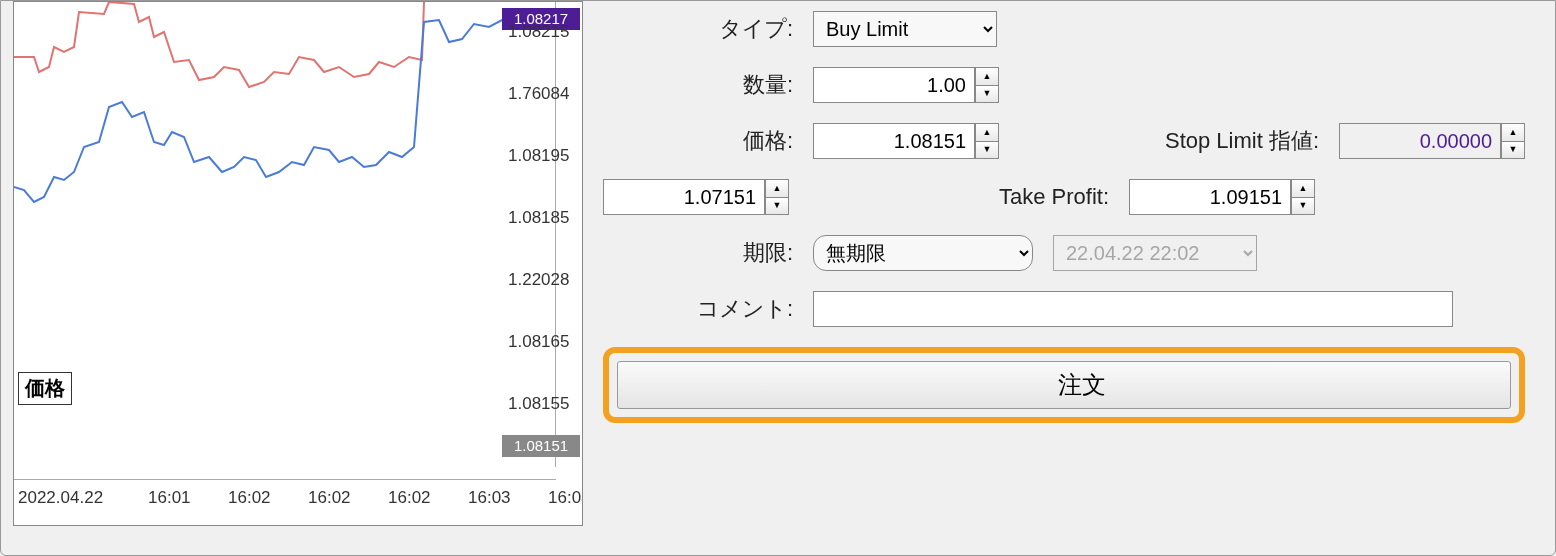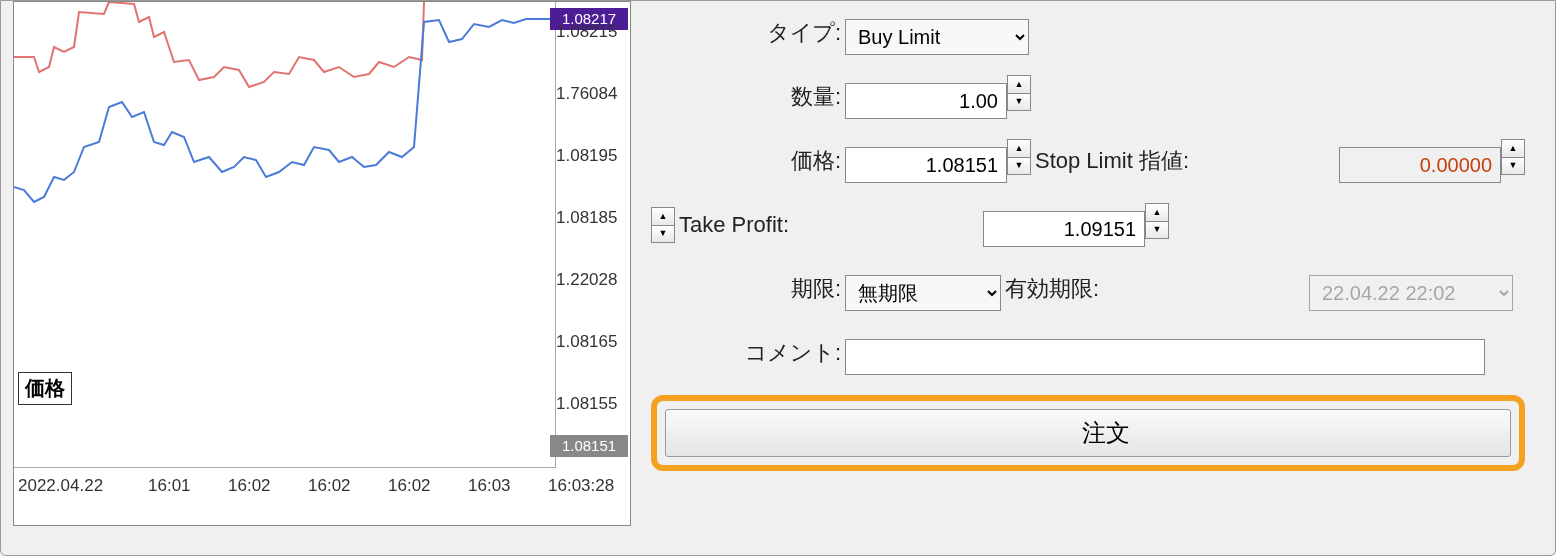--- a/index.html
+++ b/index.html
@@ -63,21 +63,21 @@
   color: #fff;
   transform: translateY(-50%);
 }
 .y-marker.blue { background: #4c1d95; }
 .y-marker.grey { background: #888; }
 .x-axis {
   position: absolute;
   left: 0;
   bottom: 0;
   width: 542px;
-  height: 58px;
+  height: 46px;
   border-top: 1px solid #aaa;
   padding-top: 12px;
 }
 .x-tick {
   position: absolute;
   font-size: 17px;
   color: #333;
   top: 8px;
 }
 .chart-svg {
@@ -96,44 +96,44 @@
   font-weight: bold;
 }
 .form-panel {
   flex: 1;
   padding: 10px 30px 10px 20px;
 }
 .form-row {
   display: flex;
   align-items: center;
   margin-bottom: 20px;
-  gap: 4px;
+  gap: 20px;
 }
 .form-label {
   width: 190px;
   text-align: right;
   font-size: 22px;
   color: #222;
 }
 .form-label-r {
   width: 300px;
+  text-align: right;
   font-size: 22px;
   color: #222;
 }
 select, input[type="text"] {
   font-family: inherit;
   font-size: 20px;
   padding: 4px 8px;
   border: 1px solid #888;
   background: #fff;
   height: 36px;
-  margin-top: 8px;
 }
 select.type-sel { width: 184px; background: #f8f8f8; }
-select.exp-sel { width: 156px; background: #f8f8f8; }
+select.exp-sel { width: 220px; background: #f8f8f8; border-radius: 13px; }
 select.date-sel { width: 204px; background: #f0f0f0; color: #888; }
 .num-input { width: 162px; text-align: right; }
 .spinner {
   width: 24px;
   height: 36px;
   display: flex;
   flex-direction: column;
   border: 1px solid #888;
 }
 .spinner-btn {
@@ -141,21 +141,21 @@
   background: linear-gradient(#fff,#e8e8e8);
   border: none;
   font-size: 9px;
   line-height: 1;
   cursor: pointer;
   padding: 0;
 }
 .spinner-btn:first-child { border-bottom: 1px solid #888; }
 .disabled-input {
   background: #f0f0f0 !important;
-  color: #c2410c;
+  color: #4c1d95;
 }
 .comment-input { width: 640px; height: 36px; }
 .price-quote {
   text-align: center;
   font-size: 48px;
   color: #222;
   margin: 20px 0 25px 0;
 }
 .price-quote .small { font-size: 40px; vertical-align: baseline; }
 .order-wrap {
@@ -245,41 +245,41 @@
         <input type="text" class="num-input disabled-input" disabled="" value="0.00000" style="">
         <div class="spinner">
           <button class="spinner-btn">▲</button>
           <button class="spinner-btn">▼</button>
         </div>
       </div>
     </div>
 
     <div class="form-row">
       <div class="input-group">
+        <input type="text" class="num-input" value="1.07151" style="">
         <div class="spinner">
           <button class="spinner-btn">▲</button>
           <button class="spinner-btn">▼</button>
         </div>
       </div>
       <div class="form-label-r">Take Profit:</div>
       <div class="input-group">
         <input type="text" class="num-input" value="1.09151" style="">
         <div class="spinner">
           <button class="spinner-btn">▲</button>
           <button class="spinner-btn">▼</button>
         </div>
       </div>
     </div>
 
     <div class="form-row">
       <div class="form-label">期限:</div>
       <select class="exp-sel">
         <option>無期限</option>
       </select>
-      <div class="form-label-r">有効期限:</div>
       <select class="date-sel" disabled="">
         <option>22.04.22 22:02</option>
       </select>
     </div>
 
     <div class="form-row">
       <div class="form-label">コメント:</div>
       <input type="text" class="comment-input" style="">
     </div>
 

